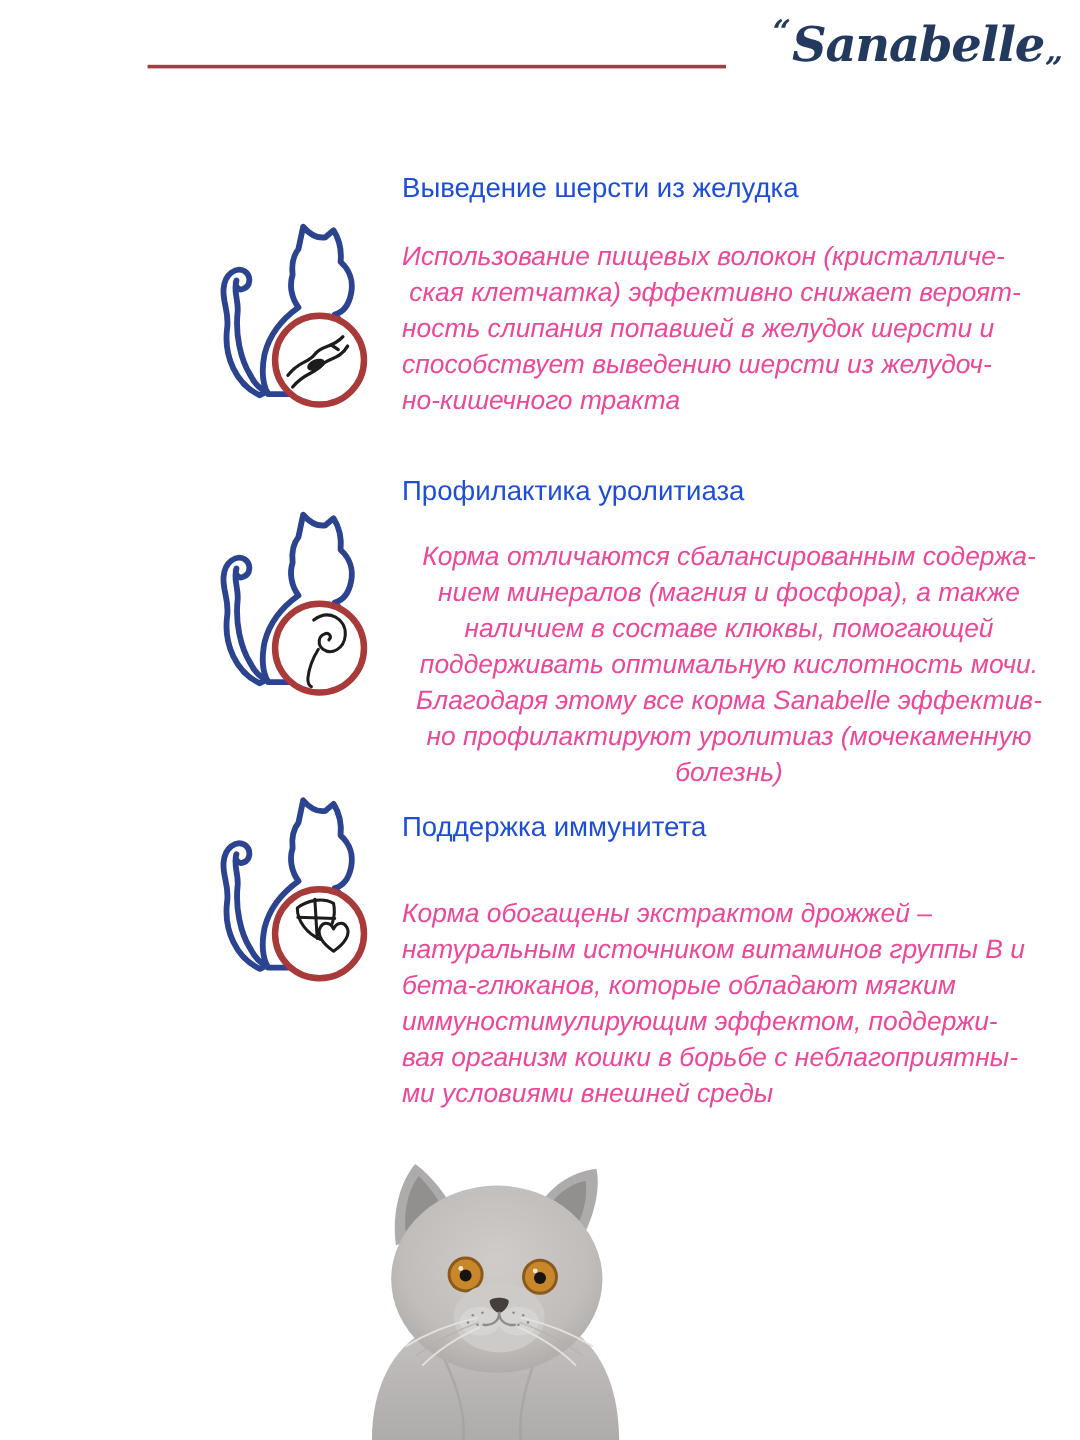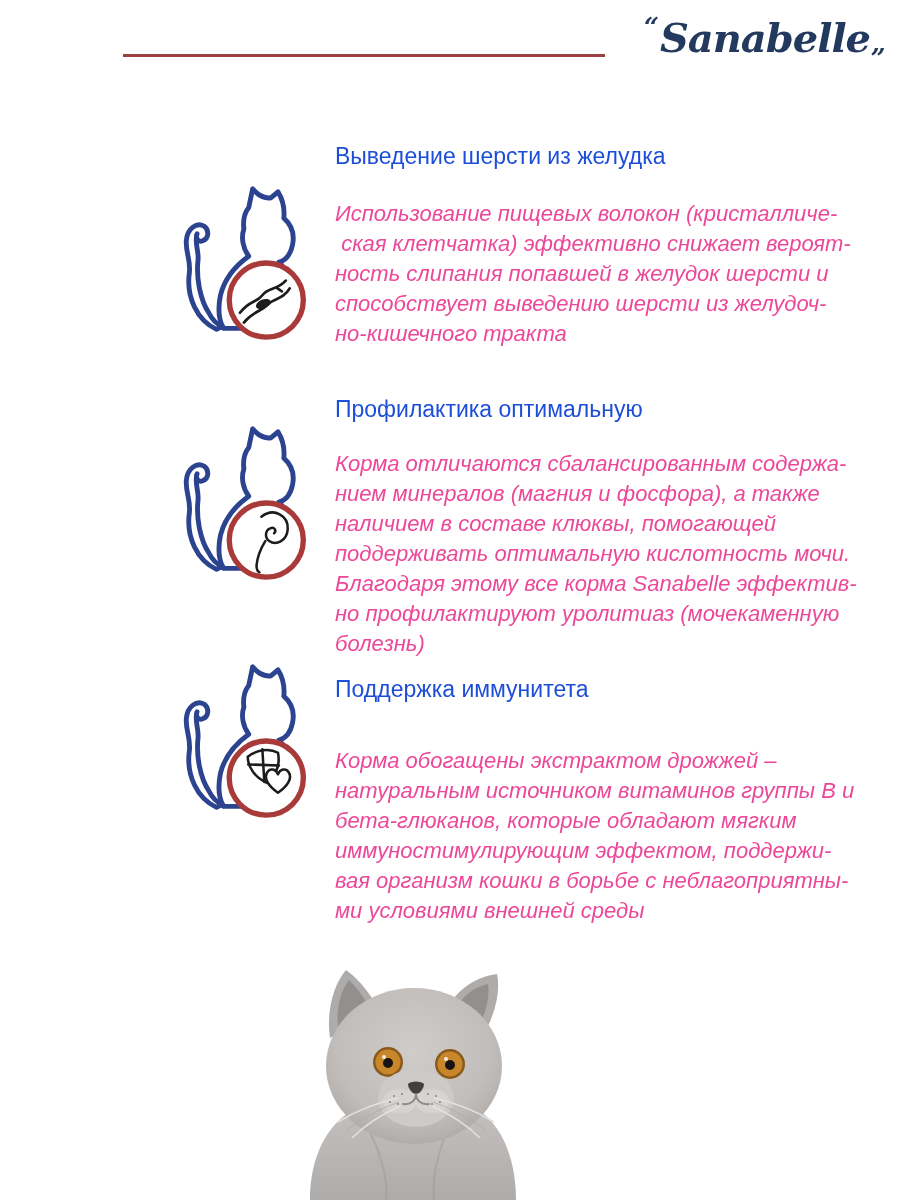--- a/index.html
+++ b/index.html
@@ -25,21 +25,21 @@
     position:absolute;left:287px;margin:0;
     font-size:23px;font-weight:400;color:#1d4ed8;white-space:nowrap;
   }
   .feature-body{
     position:absolute;left:287px;width:545px;margin:0;
     font-style:italic;font-size:22px;line-height:30px;color:#ec4899;
     white-space:pre-wrap;
   }
   .icon{position:absolute;left:112px;width:156px;height:170px;}
   #t1{top:143px;}  #b1{top:199px;}  #i1{top:182px;}
-  #t2{top:396px;}  #b2{top:449px;}  #i2{top:422px;}
+  #t2{top:396px;}  #b2{top:449px;text-align:center;}  #i2{top:422px;}
   #t3{top:676px;}  #b3{top:746px;}  #i3{top:660px;}
 
   .catphoto{position:absolute;left:250px;top:958px;width:220px;height:242px;}
 </style>
 </head>
 <body>
 
 <div class="page">
 
   <div class="rule"></div>
@@ -76,21 +76,21 @@
   <div class="icon" id="i2">
     <svg viewBox="0 0 160 170" width="156" height="166">
       <use href="#cat-outline"></use>
       <circle cx="109" cy="121" r="38" fill="#ffffff" stroke="#a93a3a" stroke-width="5.5"></circle>
       <g stroke="#1c1c1c" stroke-width="2.6" fill="none" stroke-linecap="round">
         <path d="M104,97 C117,87 132,96 131,110 C130,122 119,127 112,122 C107,118 108,111 113,109 C117,107 120,111 117,114"></path>
         <path d="M108,122 C103,130 100,137 99,147 C99,151 100,153 102,154"></path>
       </g>
     </svg>
   </div>
-  <h2 class="feature-title" id="t2">Профилактика оптимальную</h2>
+  <h2 class="feature-title" id="t2">Профилактика уролитиаза</h2>
   <p class="feature-body" id="b2">Корма отличаются сбалансированным содержа-
 нием минералов (магния и фосфора), а также
 наличием в составе клюквы, помогающей
 поддерживать оптимальную кислотность мочи.
 Благодаря этому все корма Sanabelle эффектив-
 но профилактируют уролитиаз (мочекаменную
 болезнь)</p>
 
   <div class="icon" id="i3">
     <svg viewBox="0 0 160 170" width="156" height="166">

